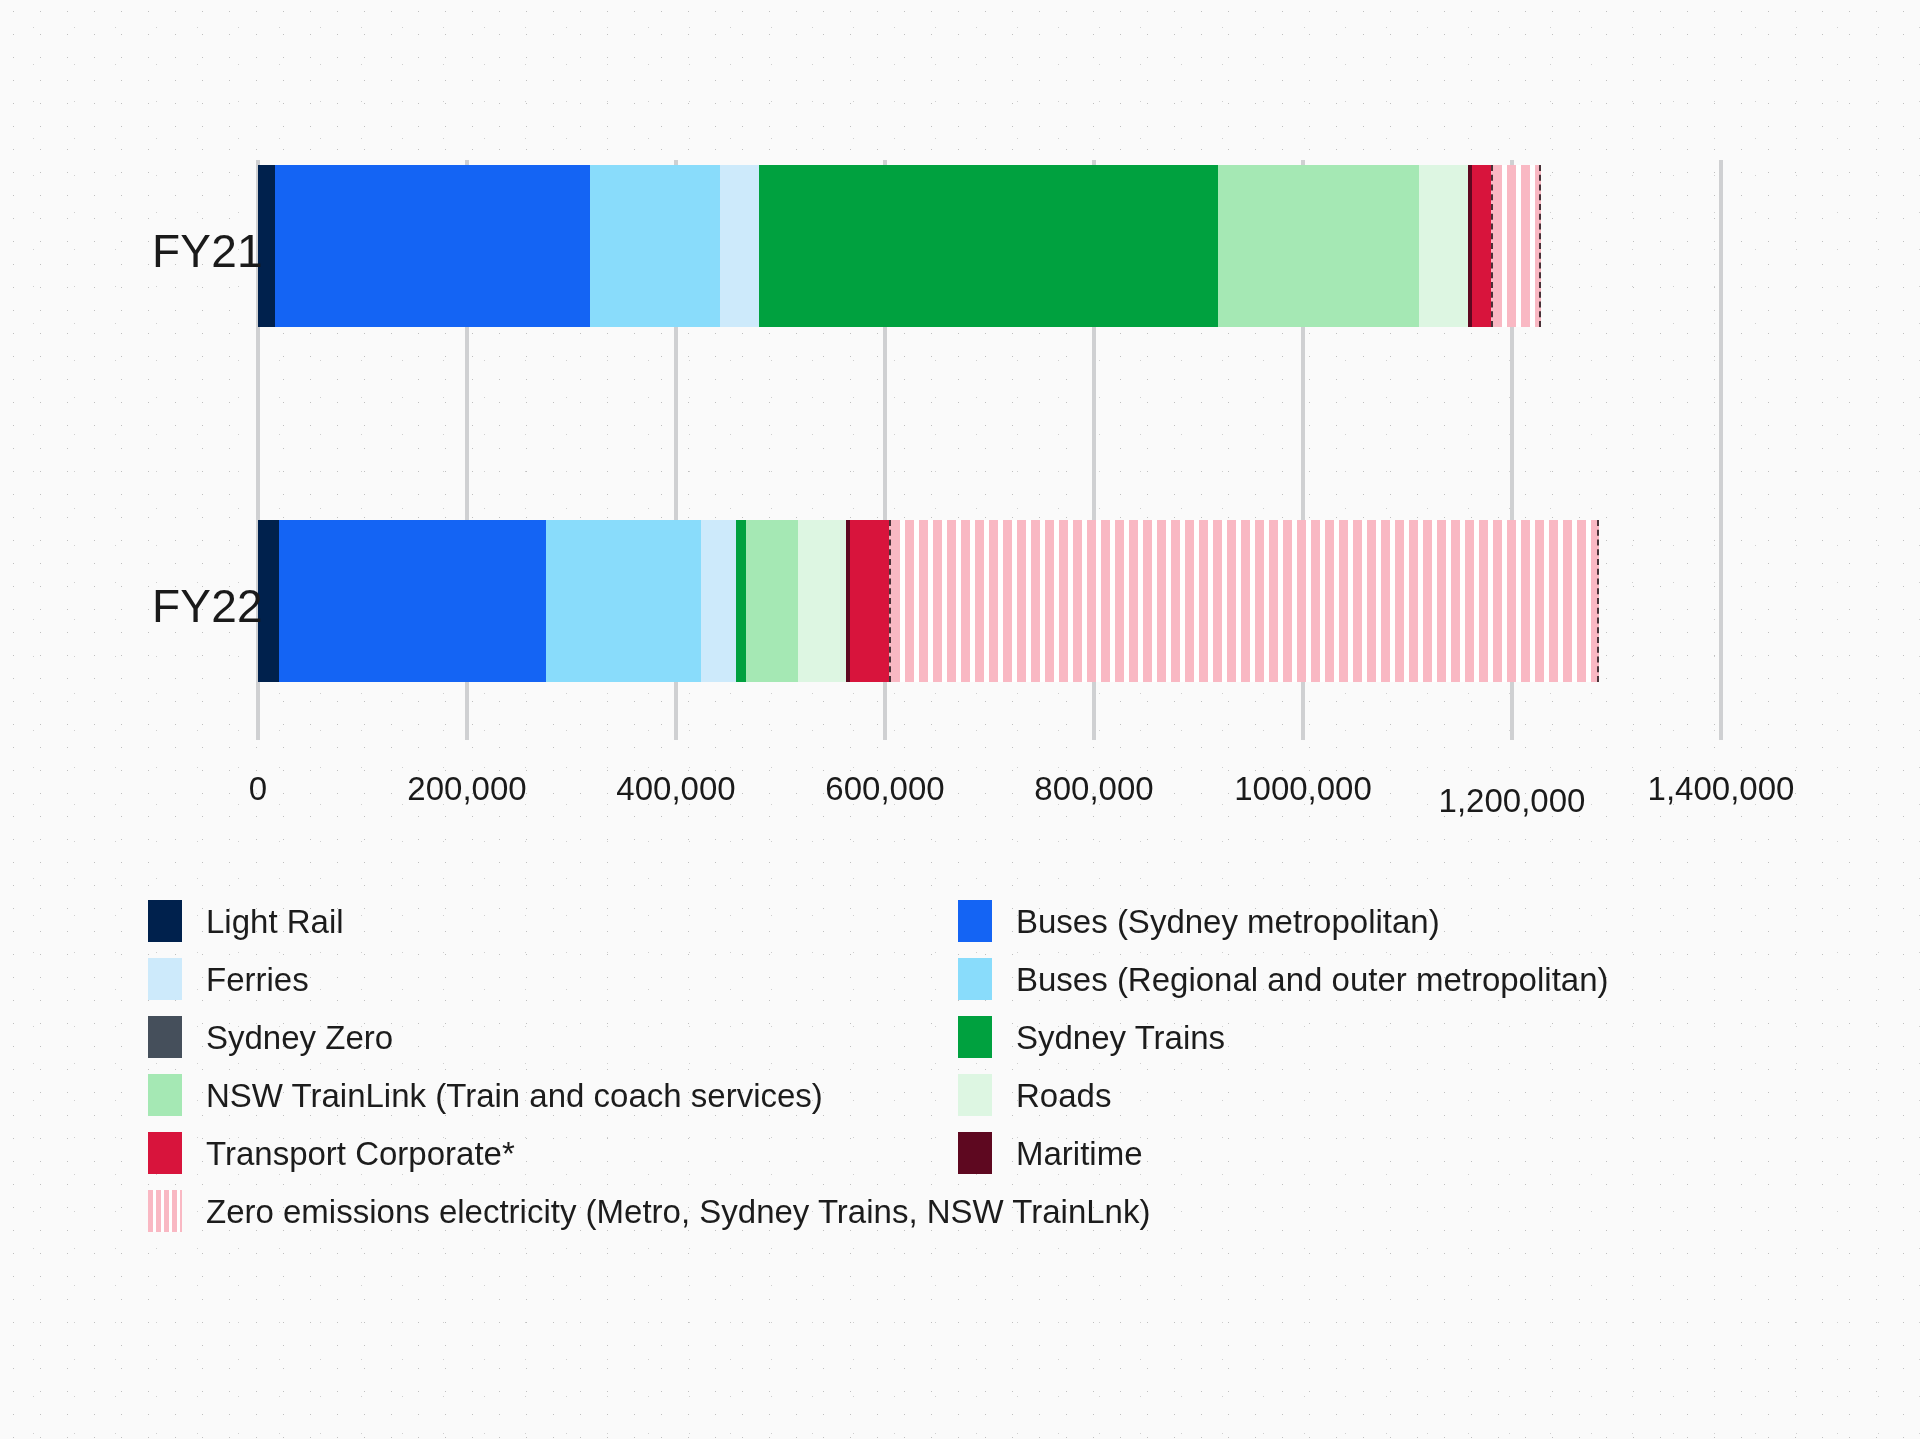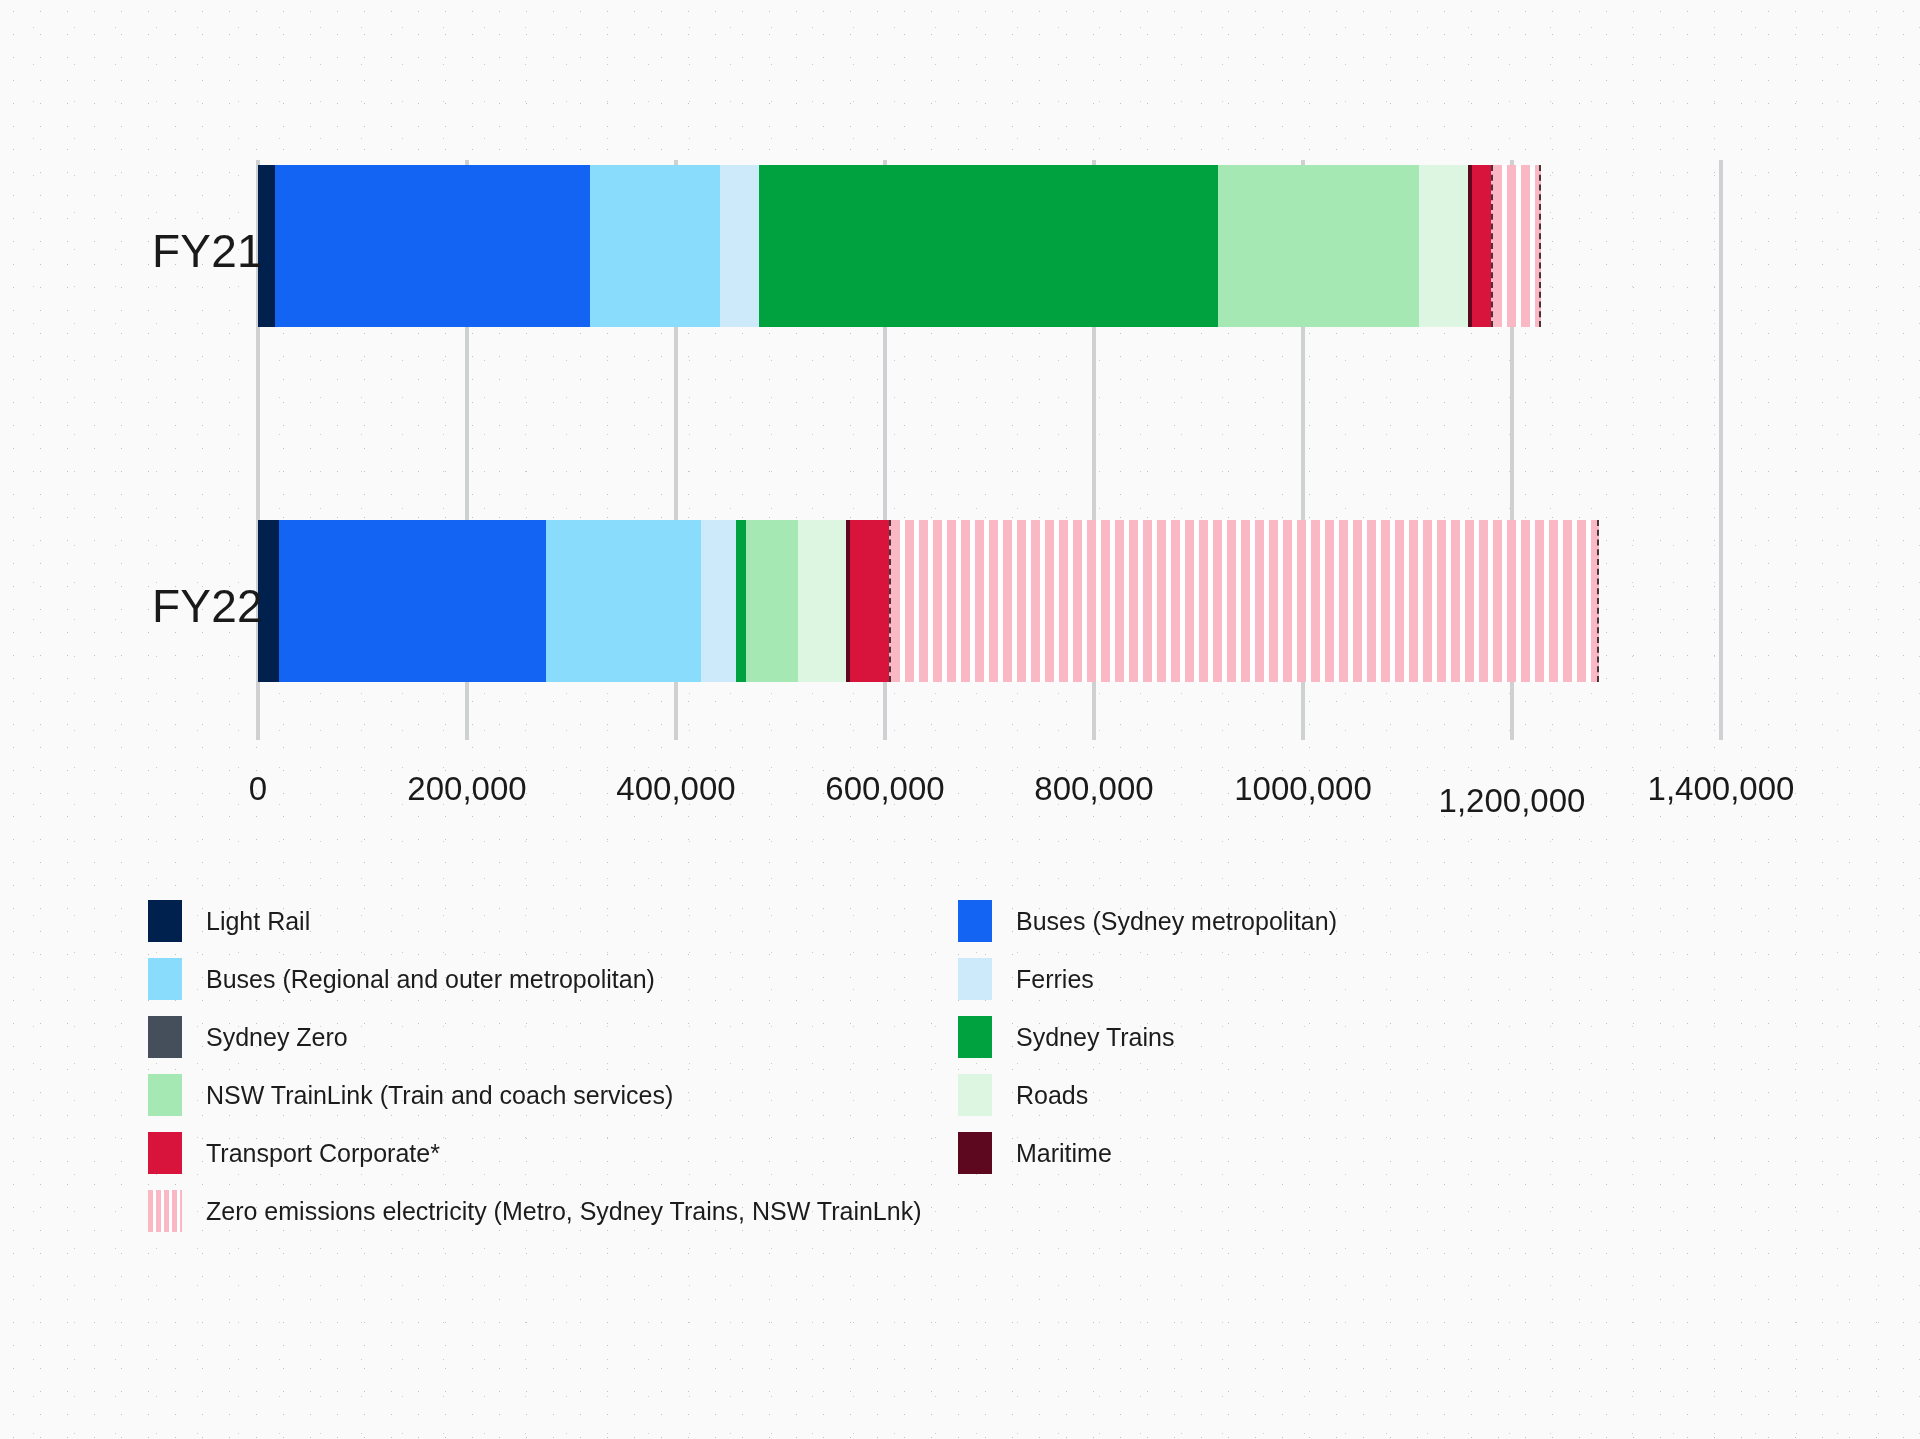--- a/index.html
+++ b/index.html
@@ -72,21 +72,21 @@
   .legcell{display:flex;align-items:center;width:810px;}
   .swatch{
     width:34px;height:42px;margin-right:24px;flex:none;
     box-sizing:border-box;
   }
   .swatch.hatchsw{
     background-color:#ffffff;
     background-image:repeating-linear-gradient(90deg,#f9b8c3 0 5px,#ffffff 5px 8px);
   }
   .legtext{
-    font-size:25px;color:#1c1c1c;white-space:nowrap;line-height:1;
+    font-size:33px;color:#1c1c1c;white-space:nowrap;line-height:1;
   }
 </style>
 </head>
 <body>
 
 <div id="noise"></div>
 
 <div id="plot">
   <div id="gridlines">
       <div class="gridline" style="left: 256px; top: 160px; height: 580px;"></div>
@@ -146,27 +146,27 @@
         <span class="swatch" style="background: rgb(0, 33, 77);"></span>
         <span class="legtext">Light Rail</span>
       </div>
       <div class="legcell">
         <span class="swatch" style="background: rgb(20, 100, 244);"></span>
         <span class="legtext">Buses (Sydney metropolitan)</span>
       </div>
     </div>
     <div class="legrow">
       <div class="legcell">
+        <span class="swatch" style="background: rgb(205, 234, 251);"></span>
+        <span class="legtext">Ferries</span>
+      </div>
+      <div class="legcell">
         <span class="swatch" style="background: rgb(137, 220, 251);"></span>
         <span class="legtext">Buses (Regional and outer metropolitan)</span>
       </div>
-      <div class="legcell">
-        <span class="swatch" style="background: rgb(205, 234, 251);"></span>
-        <span class="legtext">Ferries</span>
-      </div>
     </div>
     <div class="legrow">
       <div class="legcell">
         <span class="swatch" style="background: rgb(69, 79, 91);"></span>
         <span class="legtext">Sydney Zero</span>
       </div>
       <div class="legcell">
         <span class="swatch" style="background: rgb(0, 161, 63);"></span>
         <span class="legtext">Sydney Trains</span>
       </div>

